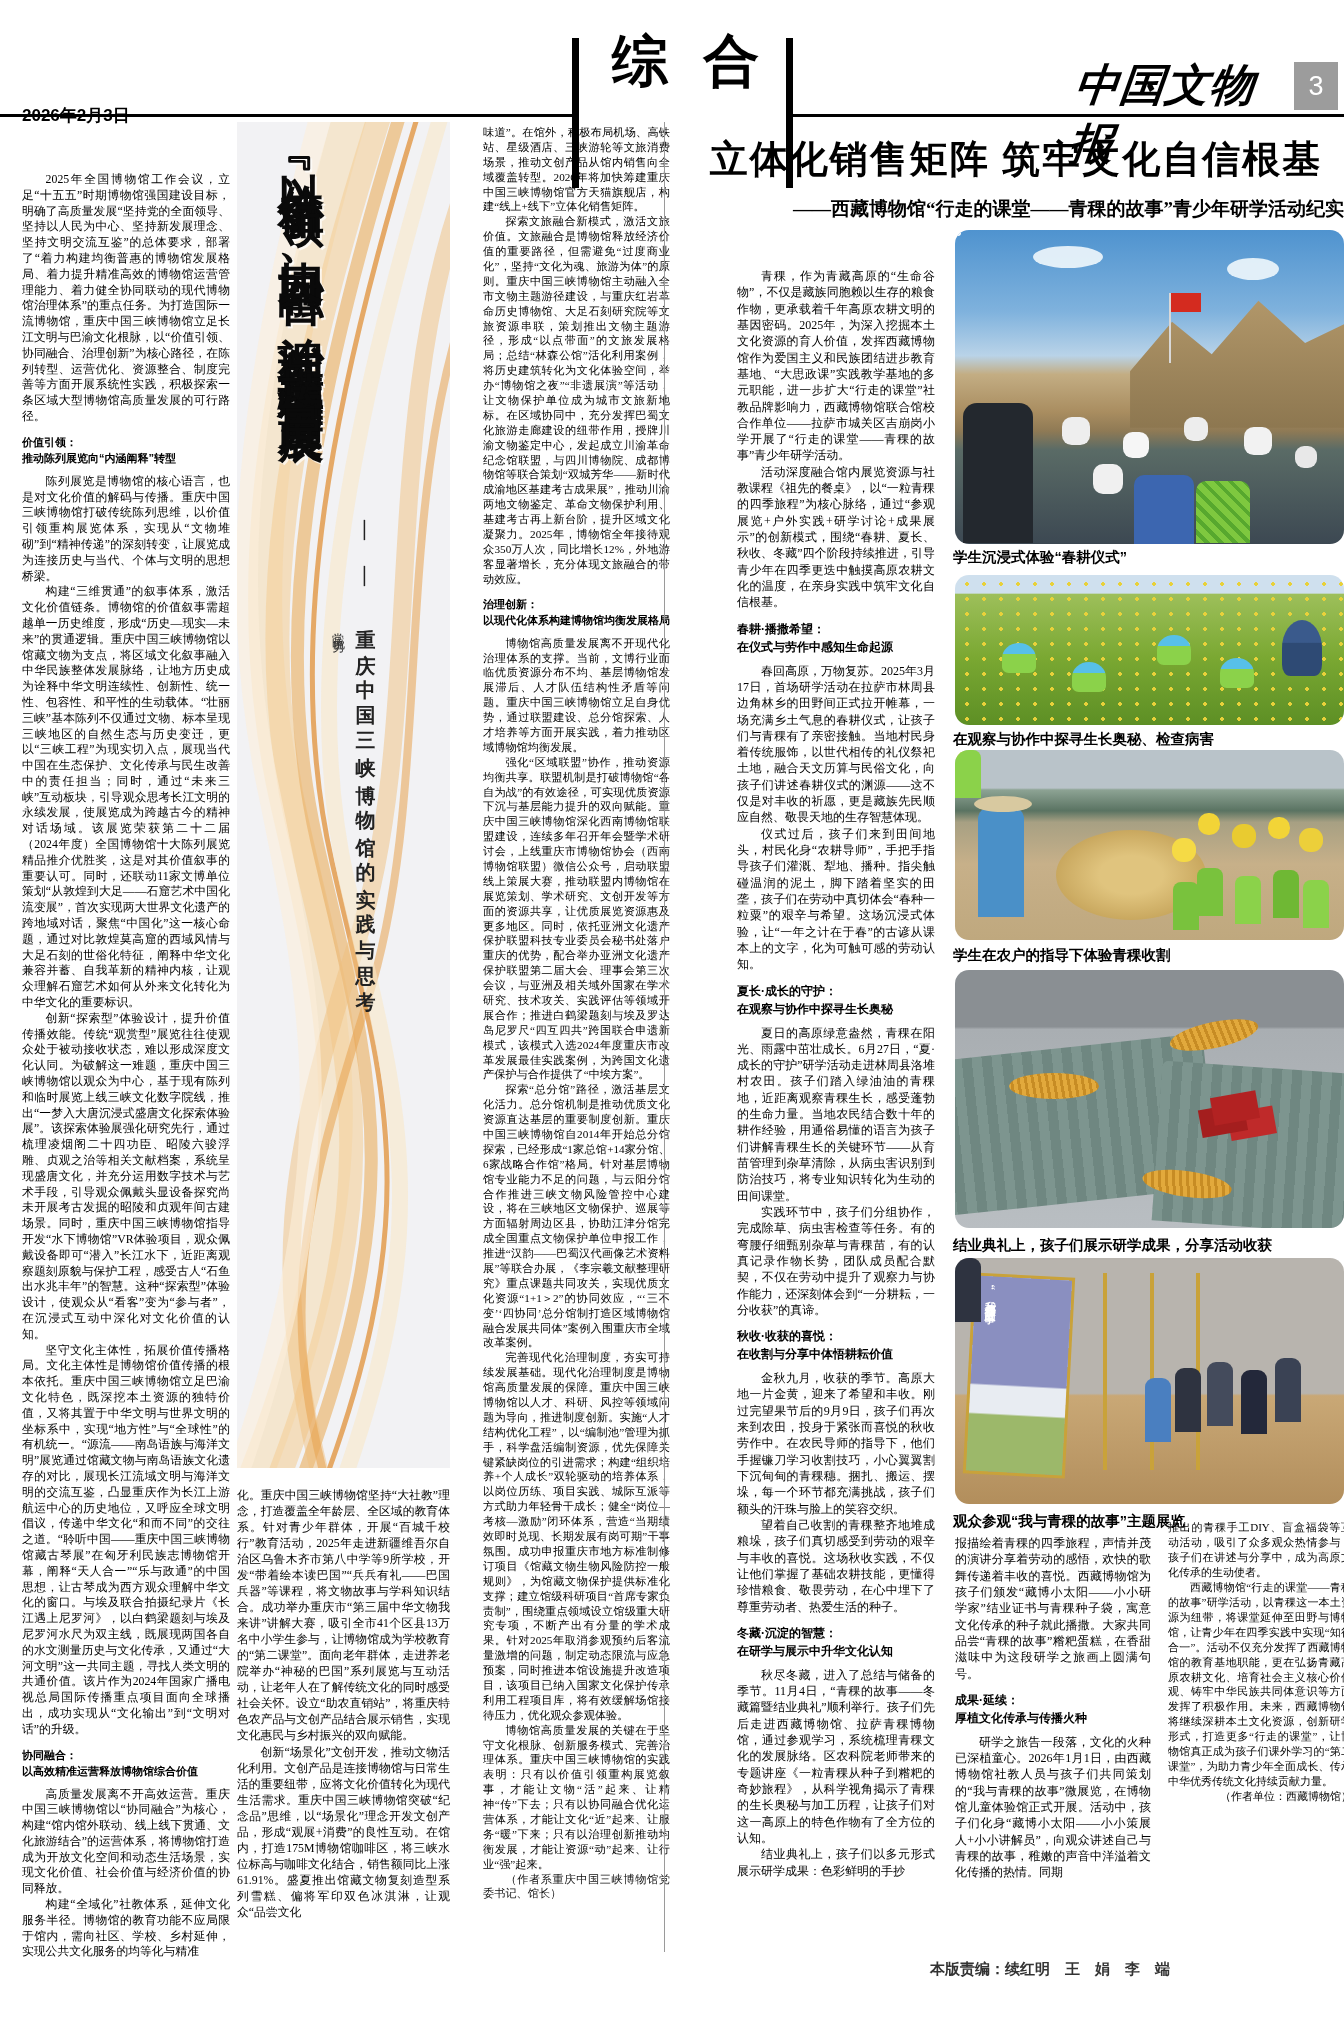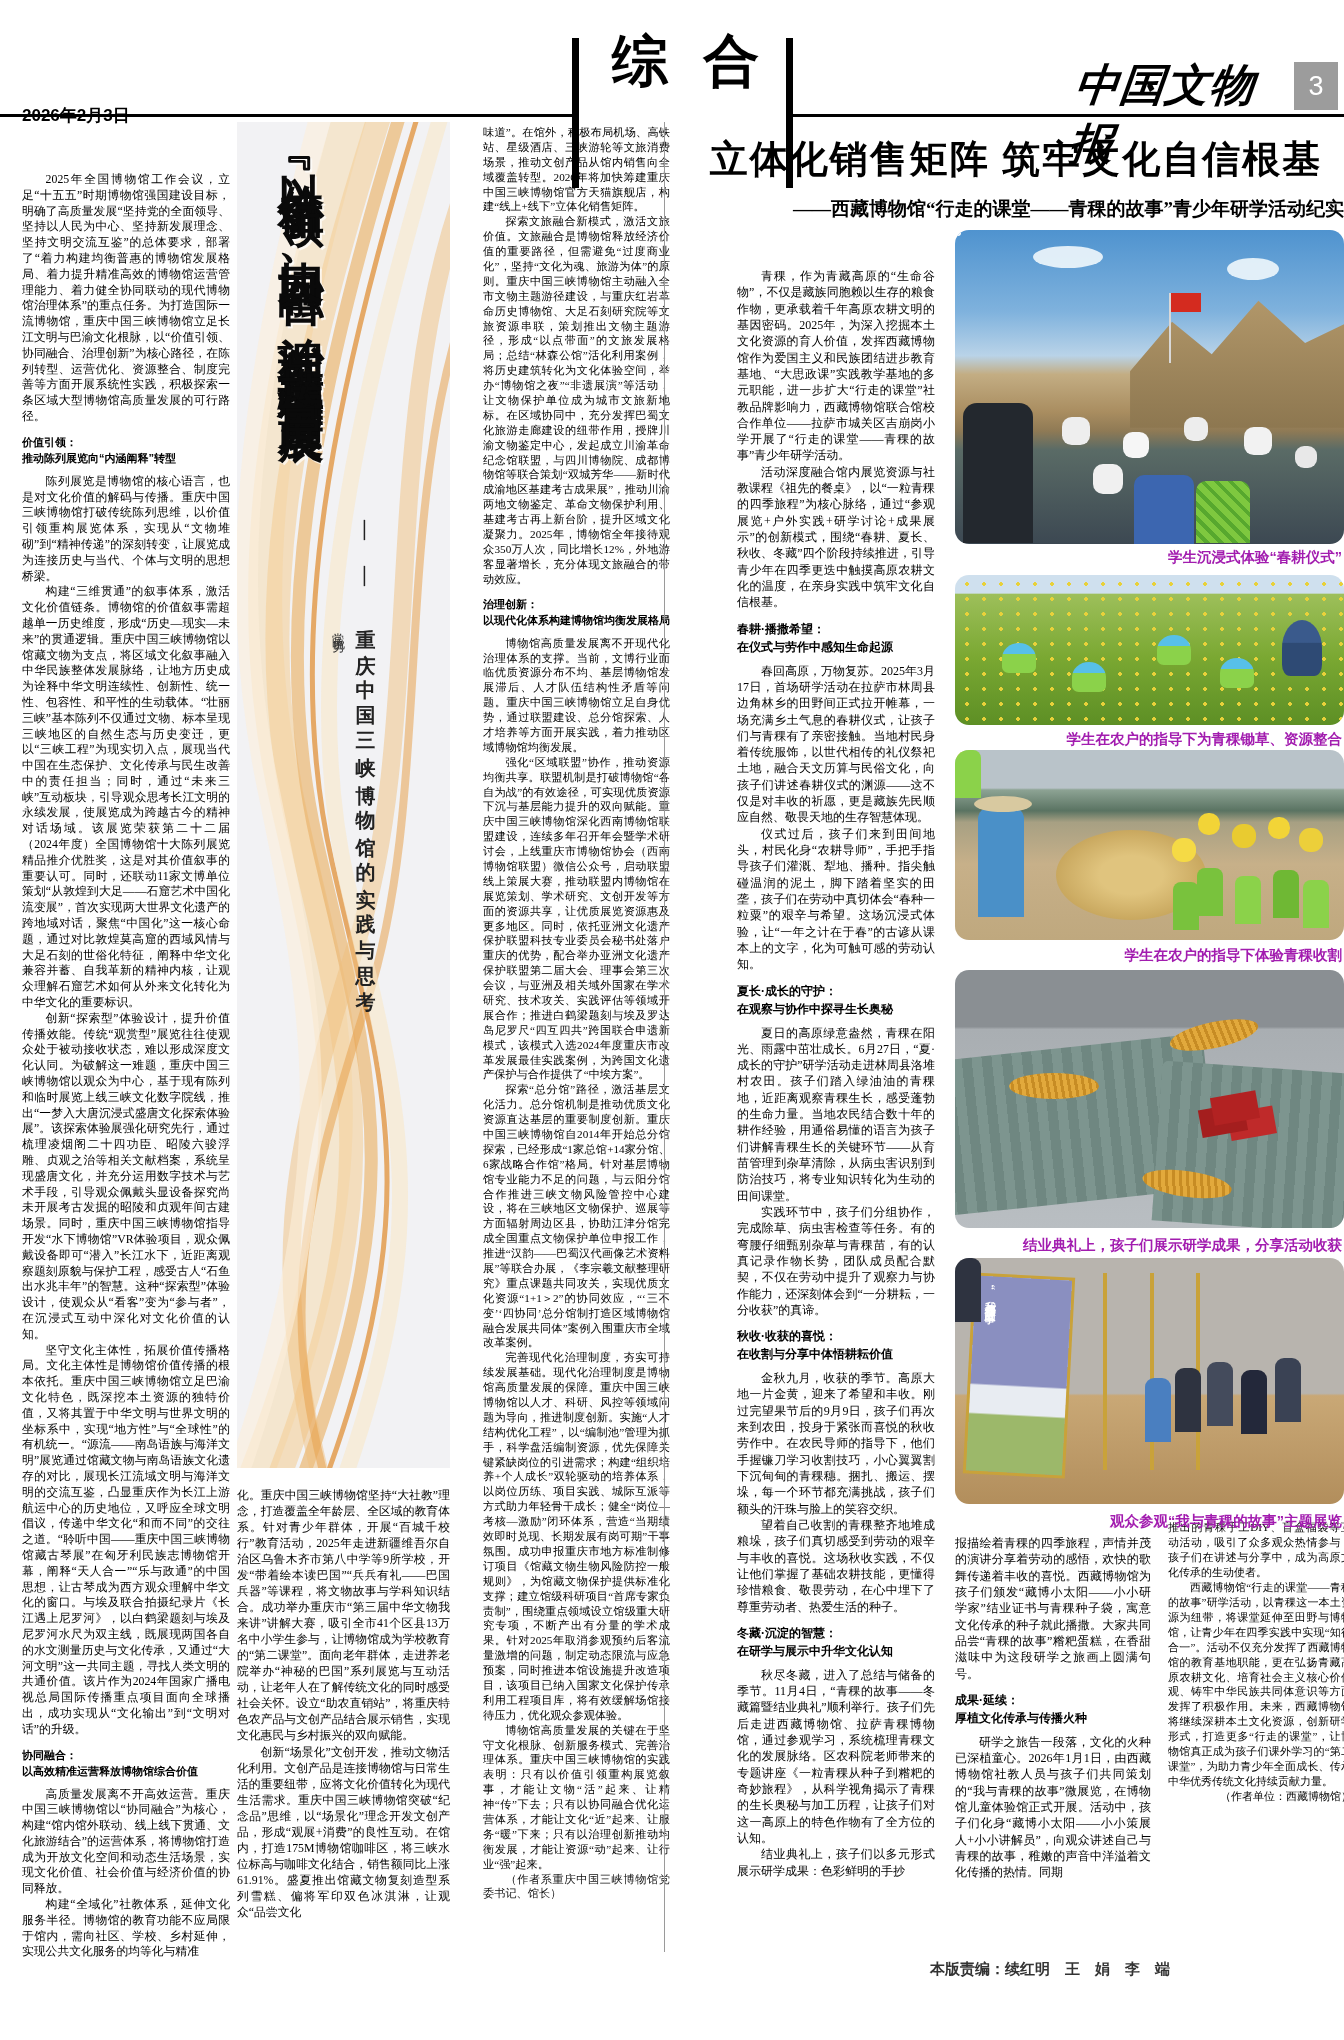--- a/index.html
+++ b/index.html
@@ -50,22 +50,22 @@
         font-weight:900;letter-spacing:2px;font-family:"Liberation Sans",sans-serif;}
   .r-sub{position:absolute;left:688px;top:196px;width:656px;text-align:right;font-size:19px;font-weight:bold;}
   .r-author{position:absolute;left:688px;top:230px;width:656px;text-align:center;font-size:15px;}
   .r-col1{left:737px;top:268px;width:198px;height:1690px;font-size:12px;line-height:1.36;}
   .r-col2{left:955px;top:1535px;width:196px;height:470px;font-size:12px;line-height:1.36;}
   .r-col3{left:1160px;top:1520px;width:184px;height:485px;font-size:11px;line-height:1.36;margin-left:8px;}
   .r-col1 .subhead,.r-col2 .subhead{font-size:12px;}
   
   .photos{position:absolute;left:955px;top:230px;width:389px;height:1305px;}
   .photo{position:absolute;left:0;width:389px;border-radius:14px;overflow:hidden;}
-  .caption{position:absolute;right:2px;width:389px;text-align:right;font-size:14.5px;font-weight:bold;
-        font-family:"Liberation Sans",sans-serif;color:#a21caf;}
+  .caption{position:absolute;right:2px;width:389px;font-size:14.5px;font-weight:bold;
+        font-family:"Liberation Sans",sans-serif;color:#000000;}
   
   .ph1{top:0;height:314px;background:linear-gradient(#4f93cf 0%,#7fb2dd 26%,#b9d3e8 40%,#c3ad83 46%,#a98d60 58%,#8f7a55 64%,#5a6b66 70%,#3c4852 100%);}
   .ph1 .cloud{position:absolute;width:70px;height:22px;border-radius:50%;background:rgba(240,247,252,.9);}
   .ph1 .mtn{position:absolute;left:45%;top:18%;width:60%;height:45%;background:linear-gradient(#b59a6c,#8d7750);
         clip-path:polygon(0 60%,18% 25%,35% 48%,55% 10%,75% 40%,100% 20%,100% 100%,0 100%);}
   .ph1 .flagpole{position:absolute;left:55%;top:20%;width:2px;height:70px;background:#d8d8d8;}
   .ph1 .flag{position:absolute;left:55.6%;top:20%;width:30px;height:19px;background:#d42b1f;}
   .ph1 .caps{position:absolute;left:0;top:0;width:6px;height:6px;border-radius:50%;background:#fff;
         box-shadow:60px 218px 0 9px #f4f4f4,118px 198px 0 11px #eeeeee,178px 212px 0 10px #f6f6f6,
                    238px 196px 0 9px #ededed,300px 208px 0 11px #f2f2f2,348px 224px 0 8px #e8e8e8,
@@ -230,21 +230,21 @@
     </div>
     <div class="caption" style="top:318px">学生沉浸式体验“春耕仪式”</div>
 
     <div class="photo ph2">
       <div class="kid" style="left:12%;top:45%"></div>
       <div class="kid" style="left:30%;top:58%"></div>
       <div class="kid" style="left:52%;top:40%"></div>
       <div class="kid" style="left:68%;top:55%"></div>
       <div class="kid" style="left:84%;top:30%;background:linear-gradient(#3a5a8c 40%,#2e4a74 41%);width:40px;height:56px"></div>
     </div>
-    <div class="caption" style="top:500px">学生在农户的指导下为青稞锄草、资源整合</div>
+    <div class="caption" style="top:500px">在观察与协作中探寻生长奥秘、检查病害</div>
 
     <div class="photo ph3">
       <div class="straw"></div>
       <div class="farmer"></div>
       <div class="hat"></div>
       <div class="kids"></div>
       <div class="vests"></div>
     </div>
     <div class="caption" style="top:716px">学生在农户的指导下体验青稞收割</div>
 

